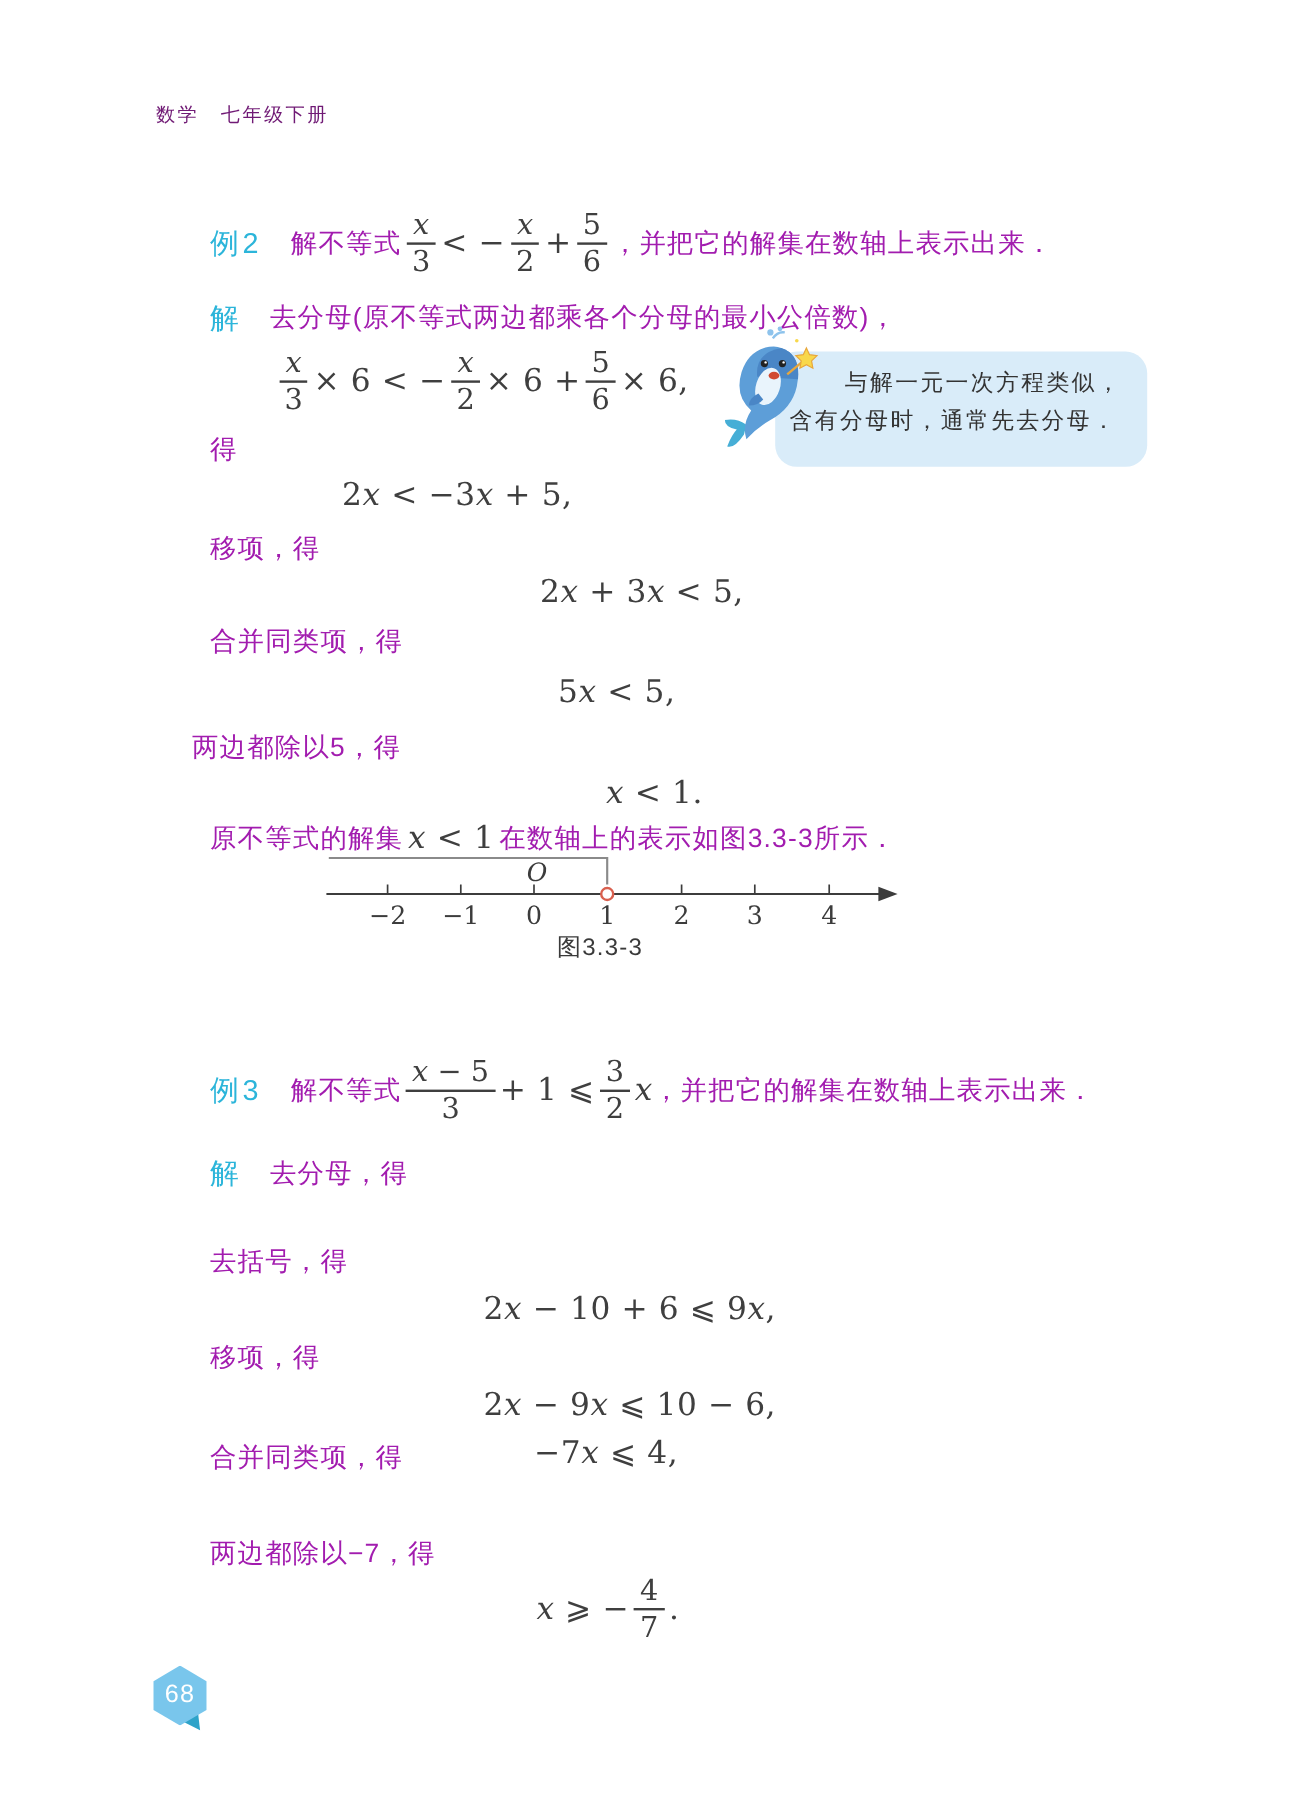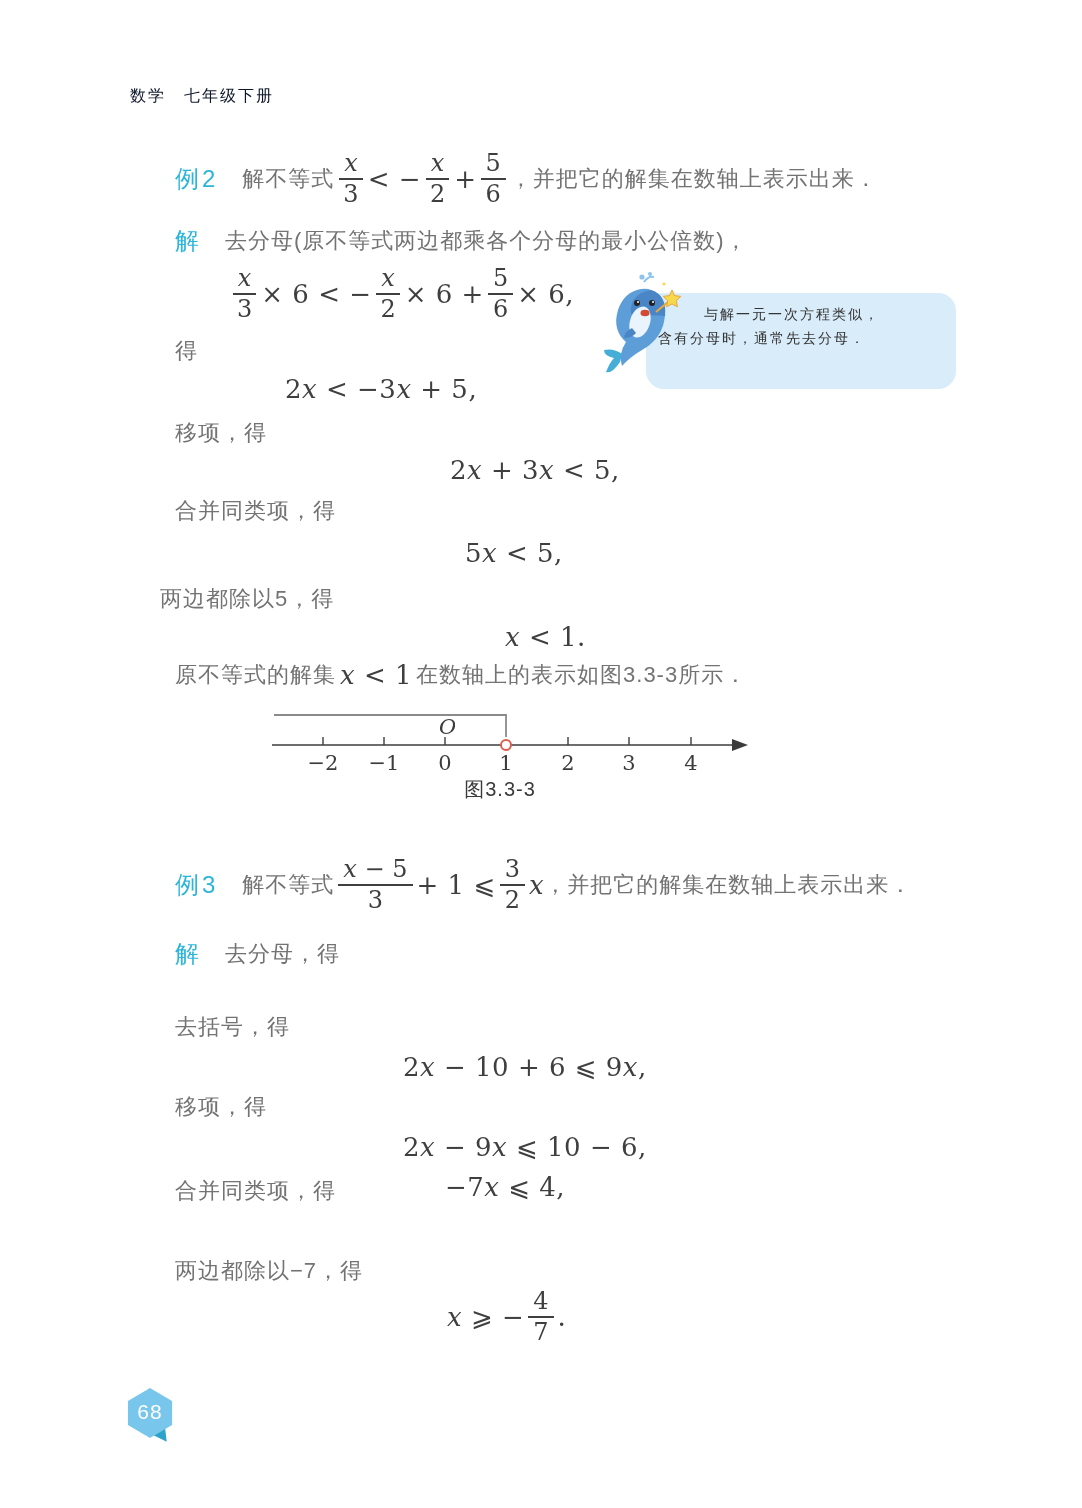--- a/index.html
+++ b/index.html
@@ -1,31 +1,31 @@
 <!DOCTYPE html>
 <html><head>
 <meta charset="utf-8">
 <style>
   html,body{margin:0;padding:0;background:#ffffff;}
   .page{position:relative;width:1082px;height:1508px;background:#ffffff;overflow:hidden;
         font-family:"Liberation Sans",sans-serif;color:#3a3a3a;}
-  .header{position:absolute;left:130px;top:86px;font-size:16px;color:#0f172a;letter-spacing:2px;}
-  .row{position:absolute;display:flex;align-items:center;white-space:nowrap;}
-  .cn{font-size:22px;color:#737373;letter-spacing:1px;text-align:right;}
+  .header{position:absolute;left:130px;top:86px;font-size:16px;color:#701a75;letter-spacing:2px;}
+  .row{position:absolute;display:flex;align-items:center;white-space:nowrap;margin-top:24px;}
+  .cn{font-size:22px;color:#a21caf;letter-spacing:1px;text-align:right;}
   .exlabel{font-size:24px;color:#2cb5da;margin-right:24px;letter-spacing:3px;}
   .solvelabel{font-size:24px;color:#2cb5da;margin-right:26px;}
   .math{font-family:"DejaVu Serif","DejaVu Sans",serif;color:#3f3f3f;}
   .eq{font-size:26px;letter-spacing:0.5px;}
   .frac{display:inline-flex;flex-direction:column;align-items:center;margin:0 4px;vertical-align:middle;}
   .frac .num{padding:0 5px 1px;border-bottom:2px solid #3f3f3f;line-height:1.12;text-align:center;}
   .frac .den{padding:1px 5px 0;line-height:1.12;text-align:center;}
   .frac,.frac span{font-size:24px;}
   .vx{font-style:italic;}
   .bubble{position:absolute;left:646px;top:293px;width:310px;height:96px;background:#d9ecf9;
-          border-radius:18px;font-family:"Liberation Serif",serif;color:#333;font-size:14px;
+          border-radius:18px;font-family:"Liberation Serif",serif;color:#333;font-size:19px;
           letter-spacing:2px;}
   .bubble .b1{margin:13px 14px 0 58px;}
   .bubble .b2{margin:6px 10px 0 12px;}
   .figcap{position:absolute;left:270px;top:776px;width:460px;text-align:center;font-size:20px;color:#3a3a3a;letter-spacing:1px;}
   .badge{position:absolute;left:126px;top:1388px;width:48px;height:50px;}
   .badge .hex{position:absolute;left:0;top:0;width:48px;height:50px;background:#79c6ec;
               clip-path:polygon(50% 0%,96% 26%,96% 74%,50% 100%,4% 74%,4% 26%);}
   .badge .tail{position:absolute;left:30px;top:42px;width:0;height:0;
                border-left:7px solid transparent;border-right:7px solid transparent;
                border-top:13px solid #2ea3c9;transform:rotate(-35deg);}

